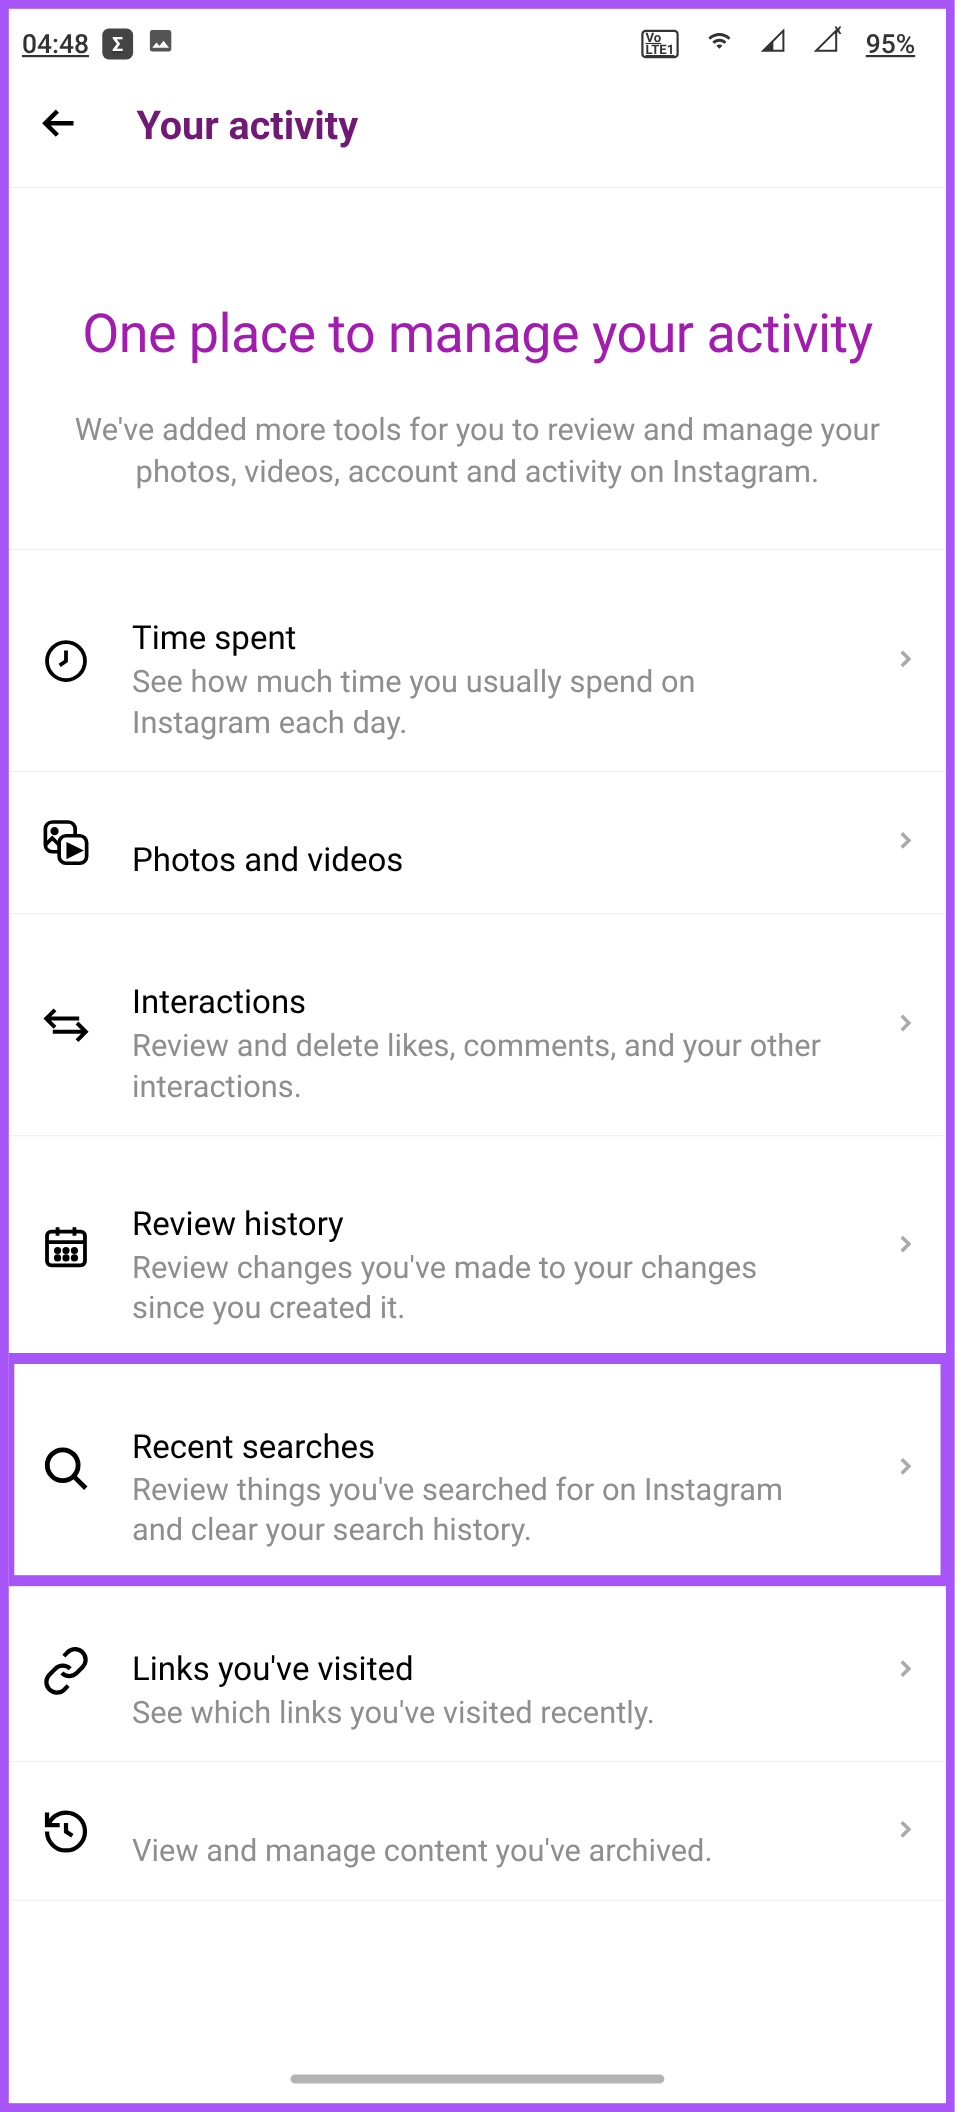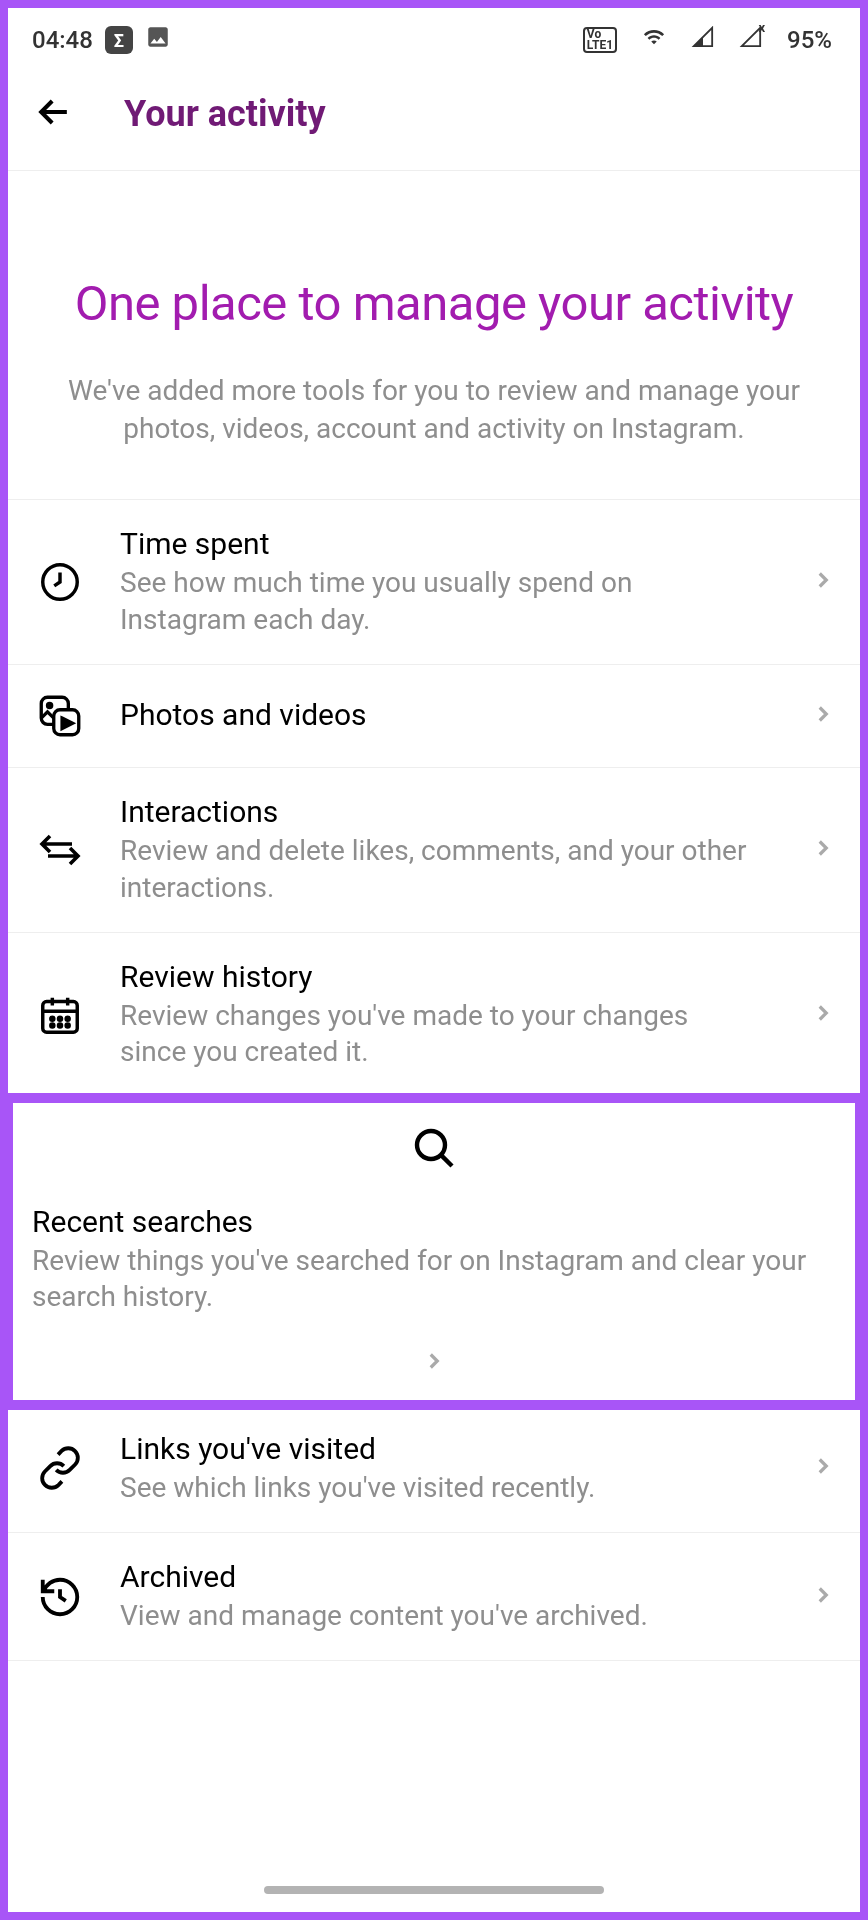--- a/index.html
+++ b/index.html
@@ -18,24 +18,25 @@
       border: 8px solid #a855f7;
       width: 868px;
       height: 1920px;
       position: relative;
       overflow: hidden;
     }
     .status-bar {
       display: flex;
       justify-content: space-between;
       align-items: center;
-      padding: 16px 28px 10px 24px;
+      padding: 16px 28px 10px 12px;
       font-size: 24px;
       font-weight: 500;
       color: #333;
+      text-decoration: underline;
     }
     .status-left {
       display: flex;
       align-items: center;
       gap: 12px;
     }
     .status-right {
       display: flex;
       align-items: center;
       gap: 24px;
@@ -99,33 +100,33 @@
       align-items: center;
       padding: 26px 24px 26px 24px;
       border-bottom: 1px solid #eee;
       gap: 32px;
     }
     .list-item.highlighted {
       outline: 10px solid #a855f7;
       outline-offset: -5px;
       position: relative;
       z-index: 2;
-      flex-direction: column;
     }
     .item-icon {
       width: 56px;
       display: flex;
       align-items: center;
       justify-content: center;
       flex-shrink: 0;
     }
     .item-body {
       flex: 1;
       min-width: 0;
       padding-right: 20px;
+      margin-top: 37px;
     }
     .item-title {
       font-size: 30px;
       font-weight: 400;
       color: #000;
       margin-bottom: 4px;
     }
     .item-desc {
       font-size: 28px;
       color: #8e8e8e;
@@ -316,21 +317,20 @@
     </div>
 
     <div class="list-item">
       <span class="item-icon">
         <svg width="46" height="46" viewBox="0 0 24 24" fill="none" stroke="#000" stroke-width="2">
             <path d="M3 12a9 9 0 109-9 9 9 0 00-8.5 6M3 3v6h6"></path>
             <path d="M12 8v4l3 2"></path>
           </svg>
       </span>
       <div class="item-body">
-        <div class="item-title">Archived</div>
         <div class="item-desc">View and manage content you've archived.</div>
       </div>
       <span class="chevron">
         <svg width="26" height="26" viewBox="0 0 24 24" fill="none" stroke="#aaa" stroke-width="3">
             <path d="M9 18l6-6-6-6"></path>
           </svg>
       </span>
     </div>
 
   </div>

